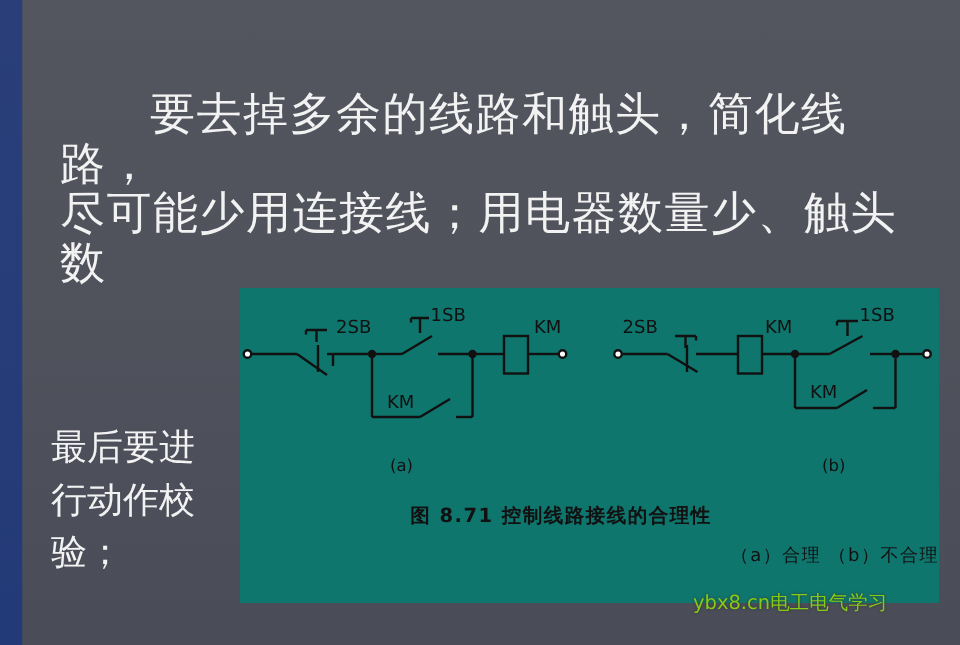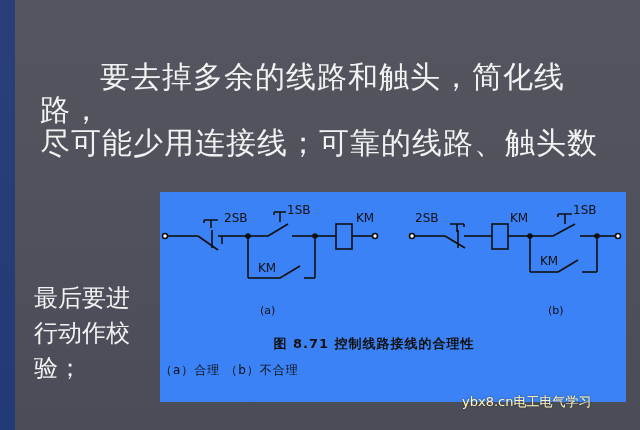--- a/index.html
+++ b/index.html
@@ -8,38 +8,38 @@
   .strip { position:absolute; left:0; top:0; width:15px; height:430px;
            background:linear-gradient(180deg,#2a3f7a,#233a78); }
   .slide-bg { position:absolute; left:15px; top:0; right:0; bottom:0;
               background:linear-gradient(180deg,#54565f 0%,#4a4c58 100%); }
   .para { position:absolute; left:40px; top:60px; width:560px; color:#f2f2f2;
           font-size:30px; line-height:33px; letter-spacing:1px; }
   .para .indent { display:inline-block; width:60px; }
   .side { position:absolute; left:34px; top:266px; width:120px; color:#f2f2f2;
           font-size:24px; line-height:35px;margin-top:15px; }
   .figure { position:absolute; left:160px; top:192px; width:466px; height:210px;
-            background:#3b82f6; }
+            background:#0f766e; }
   .figure svg { position:absolute; left:0; top:0; }
   .cap-title { position:absolute; left:0; width:428px; top:143px; text-align:center;
                font-size:13px; font-weight:bold; color:#111; letter-spacing:1px; }
-  .cap-sub { position:absolute; left:0; width:466px; top:170px; text-align:left;
+  .cap-sub { position:absolute; left:0; width:466px; top:170px; text-align:right;
              font-size:12px; color:#111; letter-spacing:1px; }
-  .watermark { position:absolute; left:462px; top:393px; color:#fef9c3;
+  .watermark { position:absolute; left:462px; top:393px; color:#84cc16;
                font-size:13px; text-shadow:0 0 2px #333; letter-spacing:0px; }
 </style>
 </head>
 <body>
 
 <div class="strip"></div>
 <div class="slide-bg"></div>
 
 <div class="para">
   <div><span class="indent"></span><span>要去掉多余的线路和触头，简化线路，</span></div>
-  <div>尽可能少用连接线；可靠的线路、触头数</div>
+  <div>尽可能少用连接线；用电器数量少、触头数</div>
 </div>
 
 <div class="side">
   <div>最后要进</div>
   <div>行动作校</div>
   <div>验；</div>
 </div>
 
 <div class="figure">
   <svg width="466" height="210" viewBox="0 0 466 210">

